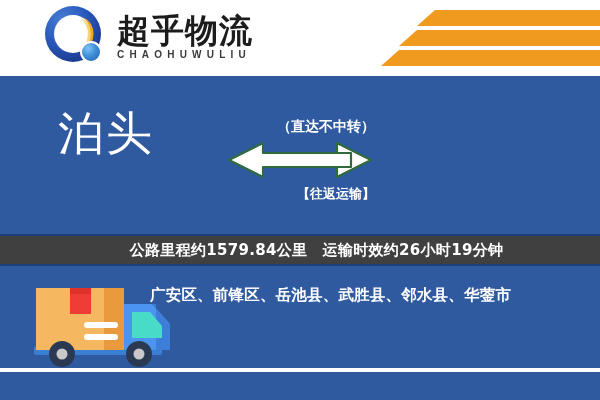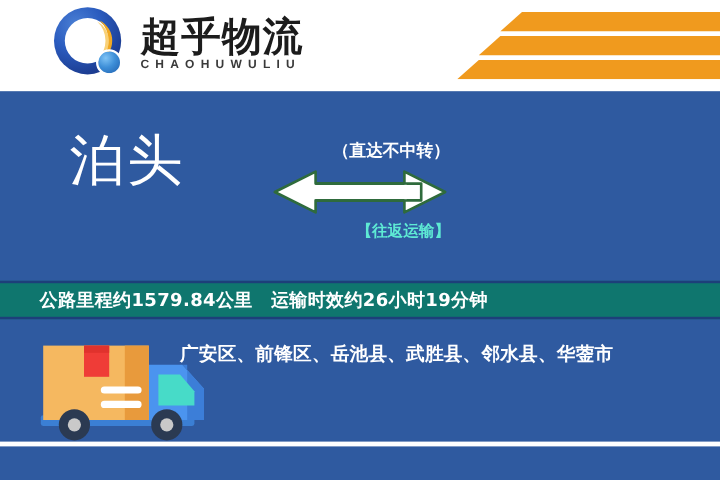--- a/index.html
+++ b/index.html
@@ -137,36 +137,37 @@
   }
   .arrow-box {
     position:relative;
     width:150px; height:42px;
     margin-top:6px;
   }
   .mid-bot {
     font-family:"DejaVu Sans","Liberation Sans",sans-serif;
     font-size:13px;
     font-weight:bold;
-    color:#5eead4;
+    color:#ffffff;
     white-space:nowrap;
     line-height:1;
     margin-top:6px;
   }
 
   
   .orange-bar {
     position:absolute;
     left:0; top:158px;
     width:600px; height:32px;
-    background:#0f766e;
+    background:#404040;
     border-top:2px solid #1d3f7a;
     border-bottom:2px solid #1d3f7a;
     display:flex;
     align-items:center;
+    justify-content:center;
     padding-left:33px;
   }
   .orange-text {
     font-family:"DejaVu Sans","Liberation Sans",sans-serif;
     font-size:15px;
     font-weight:bold;
     color:#ffffff;
     letter-spacing:0.3px;
     white-space:nowrap;
   }

